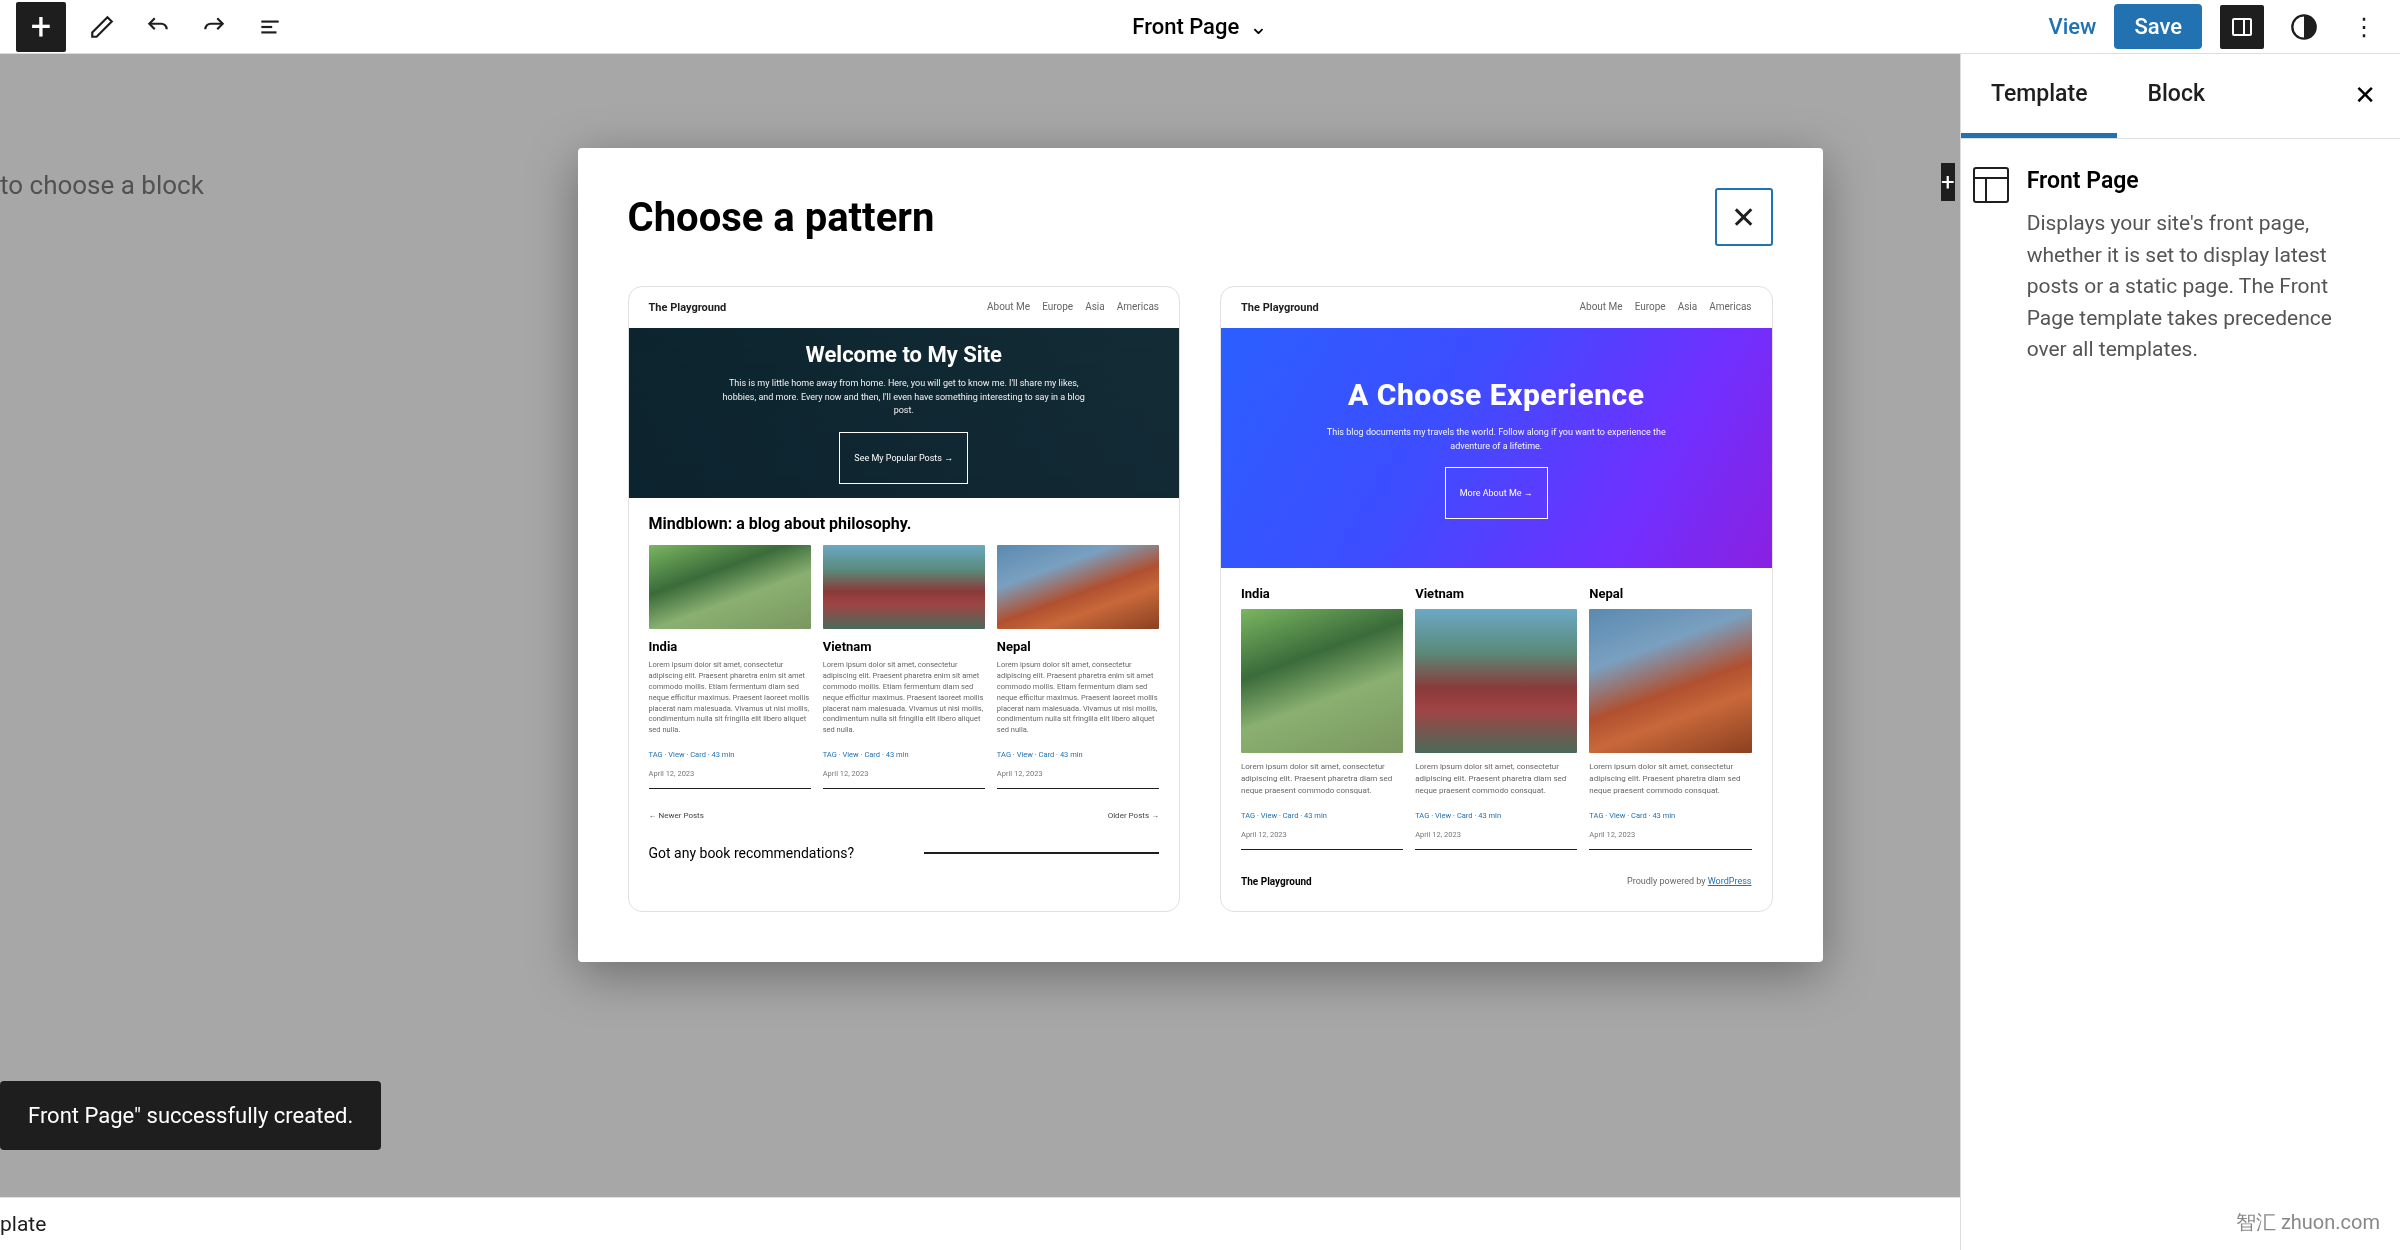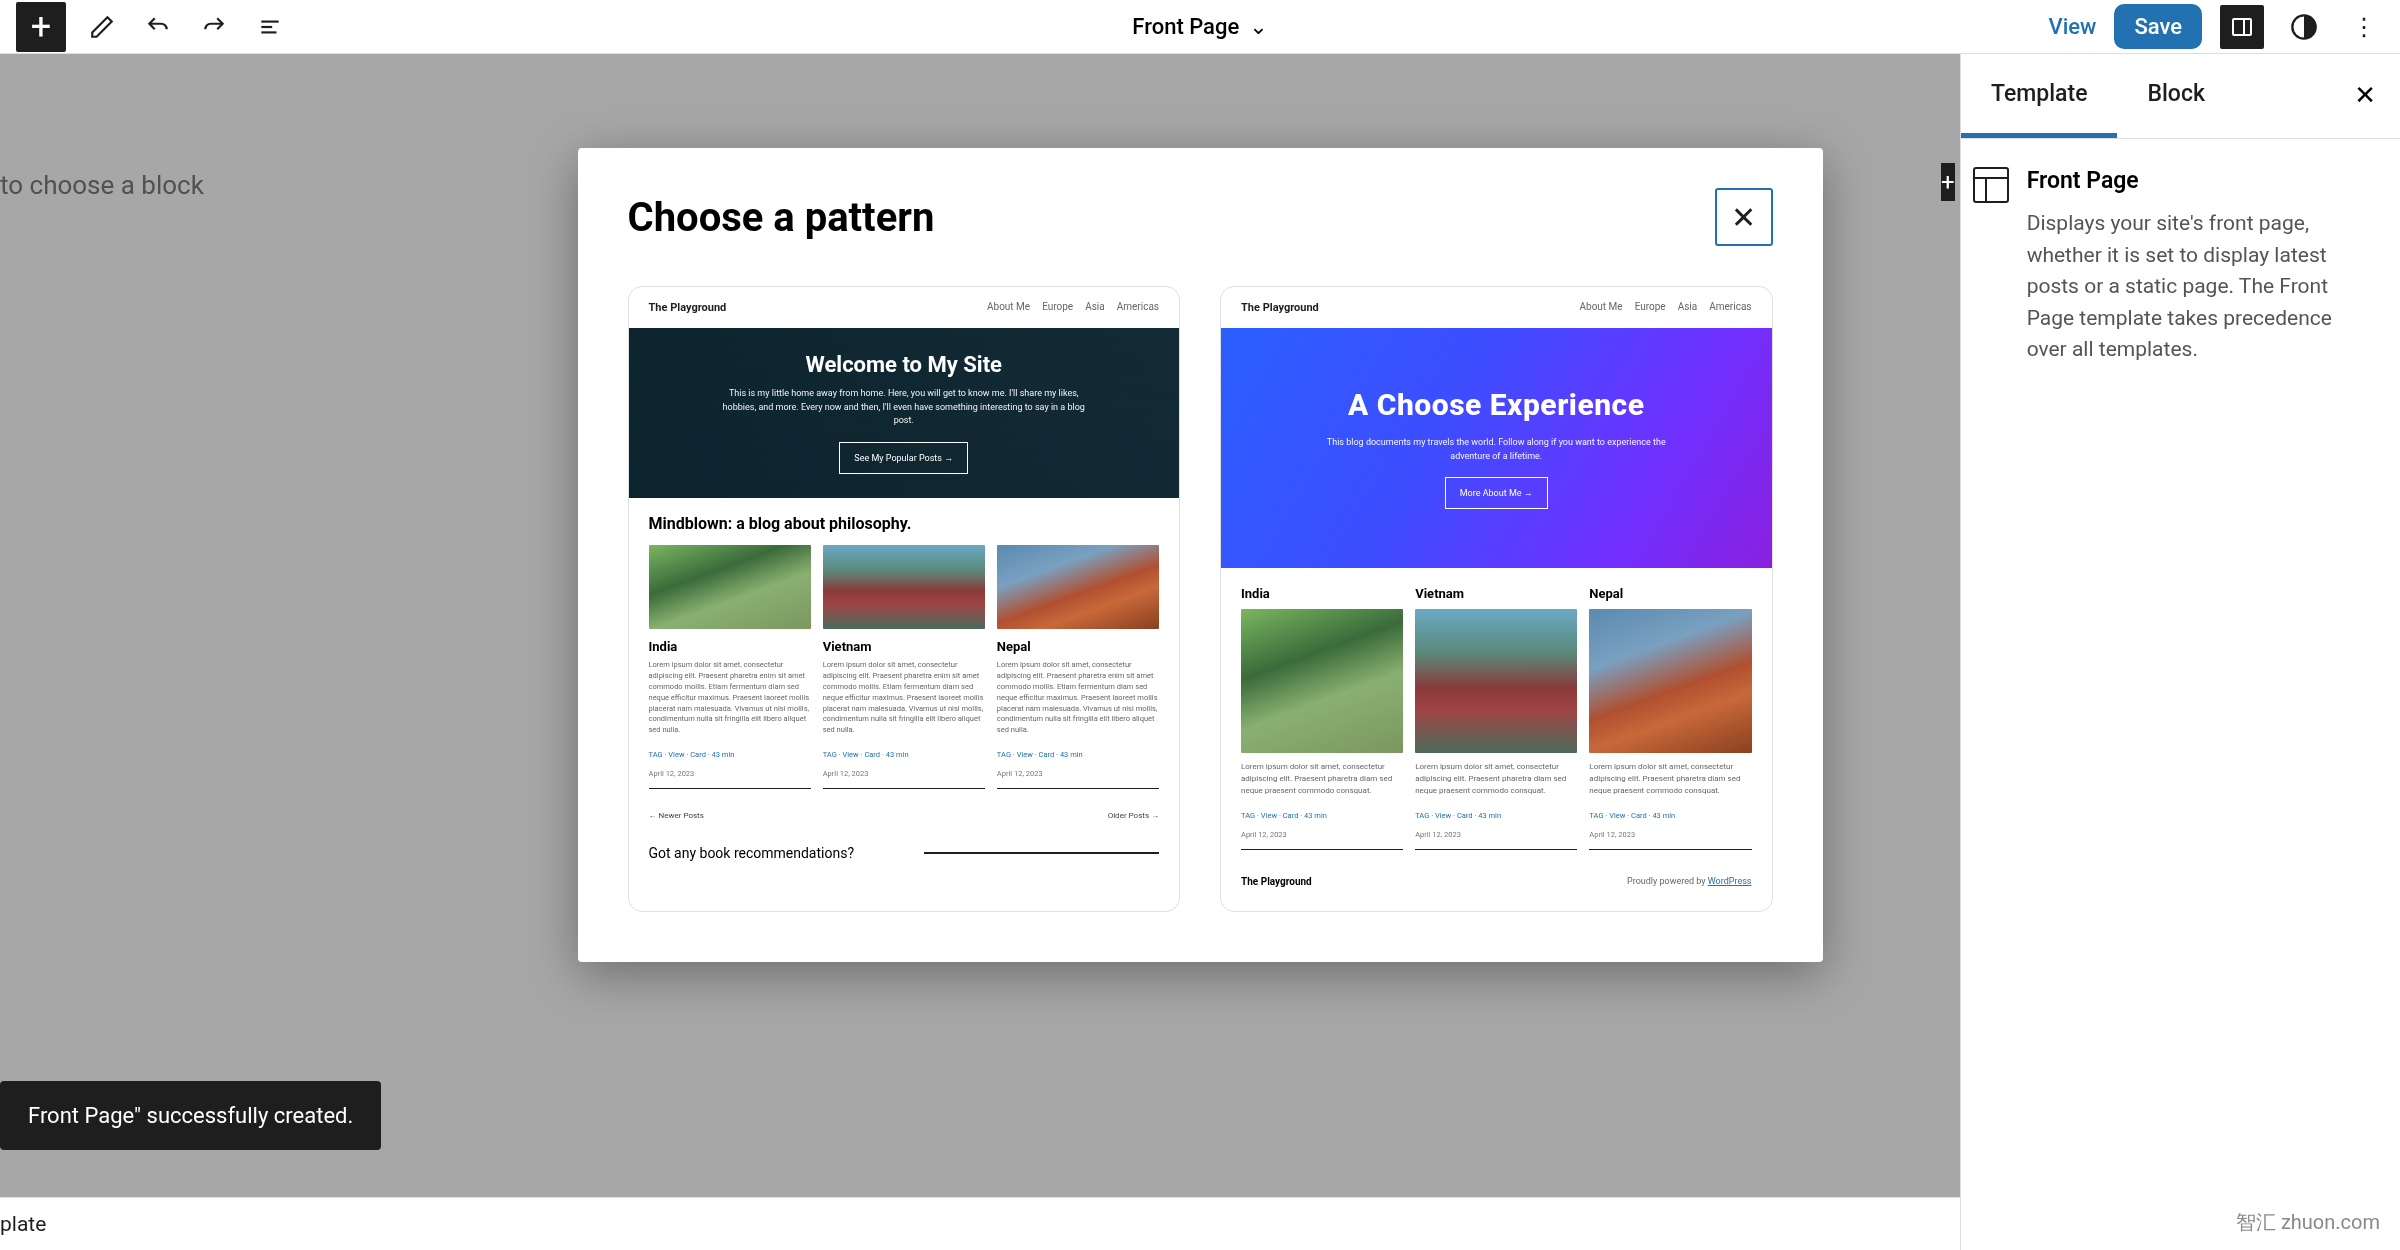--- a/index.html
+++ b/index.html
@@ -6,21 +6,21 @@
 body { width: 2400px; height: 1250px; background: #f0f0f0; overflow: hidden; position: relative; transform-origin: top left; }
 
 
 .top-toolbar { position: absolute; top: 0; left: 0; right: 0; height: 54px; background: #fff; border-bottom: 1px solid #ddd; display: flex; align-items: center; padding: 0 16px; z-index: 1; }
 .tool-left { display: flex; align-items: center; gap: 16px; }
 .add-block-btn { width: 50px; height: 50px; background: #1e1e1e; color: #fff; display: flex; align-items: center; justify-content: center; border-radius: 2px; font-size: 36px; }
 .tool-icon { width: 40px; height: 40px; display: flex; align-items: center; justify-content: center; color: #1e1e1e; font-size: 24px; }
 .tool-center { position: absolute; left: 50%; transform: translateX(-50%); display: flex; align-items: center; gap: 10px; font-size: 22px; font-weight: 500; }
 .tool-right { margin-left: auto; display: flex; align-items: center; gap: 18px; }
 .view-link { color: #2271b1; font-size: 22px; font-weight: 500; }
-.save-btn { background: #2271b1; color: #fff; padding: 10px 20px; border-radius: 10px; font-size: 22px; font-weight: 500; }
+.save-btn { background: #2271b1; color: #fff; padding: 10px 20px; border-radius: 4px; font-size: 22px; font-weight: 500; }
 .panel-toggle { width: 44px; height: 44px; background: #1e1e1e; color: #fff; display: flex; align-items: center; justify-content: center; border-radius: 2px; }
 .styles-toggle { width: 44px; height: 44px; display: flex; align-items: center; justify-content: center; color: #1e1e1e; }
 .more-btn { font-size: 24px; }
 
 
 .canvas-backdrop { position: absolute; inset: 54px 440px 0 0; background: #000; opacity: 0.3; z-index: 2; }
 .canvas-placeholder { position: absolute; top: 170px; left: 0; font-size: 26px; color: #757575; z-index: 0; }
 
 
 .sidebar { position: absolute; top: 54px; right: 0; bottom: 0; width: 440px; background: #fff; border-left: 1px solid #ddd; z-index: 3; }
@@ -54,21 +54,21 @@
 
 .p-header { display: flex; justify-content: space-between; padding: 14px 20px; font-size: 11px; color: #1e1e1e; }
 .p-header-brand { font-weight: 700; }
 .p-nav { display: flex; gap: 12px; color: #666; font-size: 10px; }
 .p-hero { height: 170px; display: flex; flex-direction: column; align-items: center; justify-content: center; color: #fff; text-align: center; padding: 20px; }
 .p-hero-1 { background: linear-gradient(rgba(0,20,40,0.7),rgba(0,20,40,0.75)), linear-gradient(135deg,#2a4a3a,#3a5a4a,#4a6a5a); }
 .p-hero-2 { background: linear-gradient(120deg, #2b5fff 0%, #3d4dff 40%, #7030ff 75%, #8a20e0 100%); height: 240px; }
 .p-hero-title { font-size: 22px; font-weight: 700; margin-bottom: 10px; }
 .p-hero-title-2 { font-size: 30px; font-weight: 800; margin-bottom: 14px; letter-spacing: 0.5px; }
 .p-hero-sub { font-size: 9px; opacity: 0.95; max-width: 380px; line-height: 1.5; margin-bottom: 14px; }
-.p-hero-btn { border: 1px solid #fff; padding: 10px 14px; font-size: 9px; color: #fff; }
+.p-hero-btn { border: 1px solid #fff; padding: 20px 14px; font-size: 9px; color: #fff; }
 .p-section-title { font-size: 16px; font-weight: 700; padding: 16px 20px 12px; }
 .p-posts { display: flex; gap: 12px; padding: 0 20px 12px; }
 .p-posts-2 { padding-top: 18px; }
 .p-post { flex: 1; }
 .p-post-img { width: 100%; height: 84px; background: #4a7c59; border-radius: 1px; }
 .p-post-img-2 { height: 144px; }
 .img-india { background: linear-gradient(160deg,#7bb661 0%, #3a6b3a 35%, #8ab071 60%, #7a9760 100%); }
 .img-vietnam { background: linear-gradient(180deg,#6ba8c4 0%, #5a8a7a 30%, #8a3a3a 55%, #a04444 70%, #4a6a5a 100%); }
 .img-nepal { background: linear-gradient(160deg,#5a8ab0 0%, #7aa0c0 30%, #b05030 55%, #c8683a 70%, #8a4020 100%); }
 .p-post-title { font-size: 13px; font-weight: 700; margin-top: 10px; }

